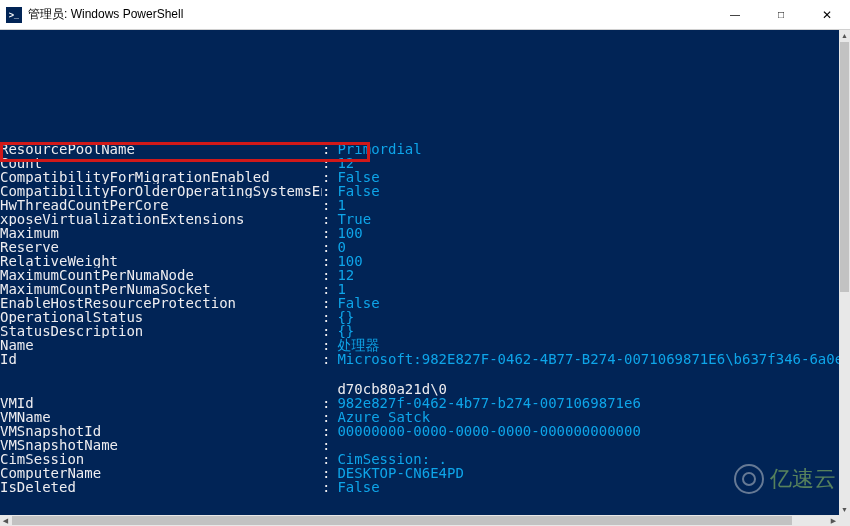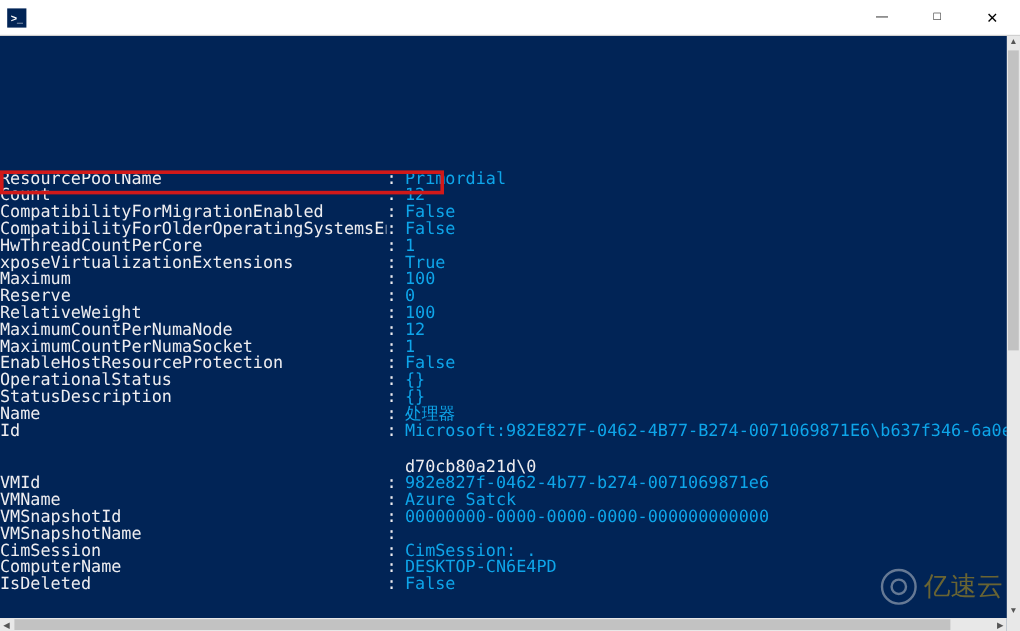--- a/index.html
+++ b/index.html
@@ -98,40 +98,41 @@
   .cont  { padding-left: 329px; color:#eeedf0; height:14px;margin-top:16px; }
   .hlbox {
     position: absolute;
     left: 0px; top: 112px;
     width: 370px; height: 20px;
     border: 3px solid #d11919;
     box-sizing: border-box;
     pointer-events: none;
   }
   .watermark {
-    position:absolute; right:14px; bottom:22px;
+    position:absolute; right:14px; bottom:32px;
     display:flex; align-items:center;
-    color:#eab308; opacity:0.45;
+    color:#bef264; opacity:0.45;
     font-size:22px;
     font-family: "Microsoft YaHei", sans-serif;
   }
   .watermark .wm-icon {
     width:30px; height:30px; border:2px solid #e0e0e0; border-radius:50%;
     margin-right:6px;
     display:flex; align-items:center; justify-content:center;
   }
   .watermark .wm-icon::before{
     content:""; width:10px; height:10px; border:2px solid #e0e0e0; border-radius:50%;
   }
 </style>
 </head>
 <body>
 
 <div class="titlebar">
   <div class="ps-icon">&gt;_</div>
+  <span class="title-text">管理员: Windows PowerShell</span>
   <div class="spacer"></div>
   <div class="win-btn" title="Minimize">—</div>
   <div class="win-btn" title="Maximize">□</div>
   <div class="win-btn close" title="Close">✕</div>
 </div>
 
 <div class="terminal">
   <div class="line"></div>
   <div class="line"></div>
   <div id="props-container"><div class="row"><span class="pname">ResourcePoolName</span><span class="colon">:</span><span class="pval"> Primordial</span></div><div class="row"><span class="pname">Count</span><span class="colon">:</span><span class="pval"> 12</span></div><div class="row"><span class="pname">CompatibilityForMigrationEnabled</span><span class="colon">:</span><span class="pval"> False</span></div><div class="row"><span class="pname">CompatibilityForOlderOperatingSystemsEnabled</span><span class="colon">:</span><span class="pval"> False</span></div><div class="row"><span class="pname">HwThreadCountPerCore</span><span class="colon">:</span><span class="pval"> 1</span></div><div class="row"><span class="pname">xposeVirtualizationExtensions</span><span class="colon">:</span><span class="pval"> True</span></div><div class="row"><span class="pname">Maximum</span><span class="colon">:</span><span class="pval"> 100</span></div><div class="row"><span class="pname">Reserve</span><span class="colon">:</span><span class="pval"> 0</span></div><div class="row"><span class="pname">RelativeWeight</span><span class="colon">:</span><span class="pval"> 100</span></div><div class="row"><span class="pname">MaximumCountPerNumaNode</span><span class="colon">:</span><span class="pval"> 12</span></div><div class="row"><span class="pname">MaximumCountPerNumaSocket</span><span class="colon">:</span><span class="pval"> 1</span></div><div class="row"><span class="pname">EnableHostResourceProtection</span><span class="colon">:</span><span class="pval"> False</span></div><div class="row"><span class="pname">OperationalStatus</span><span class="colon">:</span><span class="pval"> {}</span></div><div class="row"><span class="pname">StatusDescription</span><span class="colon">:</span><span class="pval"> {}</span></div><div class="row"><span class="pname">Name</span><span class="colon">:</span><span class="pval"> 处理器</span></div><div class="row"><span class="pname">Id</span><span class="colon">:</span><span class="pval"> Microsoft:982E827F-0462-4B77-B274-0071069871E6\b637f346-6a0e-4dec-af52-b</span></div><div class="cont"> d70cb80a21d\0</div><div class="row"><span class="pname">VMId</span><span class="colon">:</span><span class="pval"> 982e827f-0462-4b77-b274-0071069871e6</span></div><div class="row"><span class="pname">VMName</span><span class="colon">:</span><span class="pval"> Azure Satck</span></div><div class="row"><span class="pname">VMSnapshotId</span><span class="colon">:</span><span class="pval"> 00000000-0000-0000-0000-000000000000</span></div><div class="row"><span class="pname">VMSnapshotName</span><span class="colon">:</span><span class="pval"> </span></div><div class="row"><span class="pname">CimSession</span><span class="colon">:</span><span class="pval"> CimSession: .</span></div><div class="row"><span class="pname">ComputerName</span><span class="colon">:</span><span class="pval"> DESKTOP-CN6E4PD</span></div><div class="row"><span class="pname">IsDeleted</span><span class="colon">:</span><span class="pval"> False</span></div></div>

